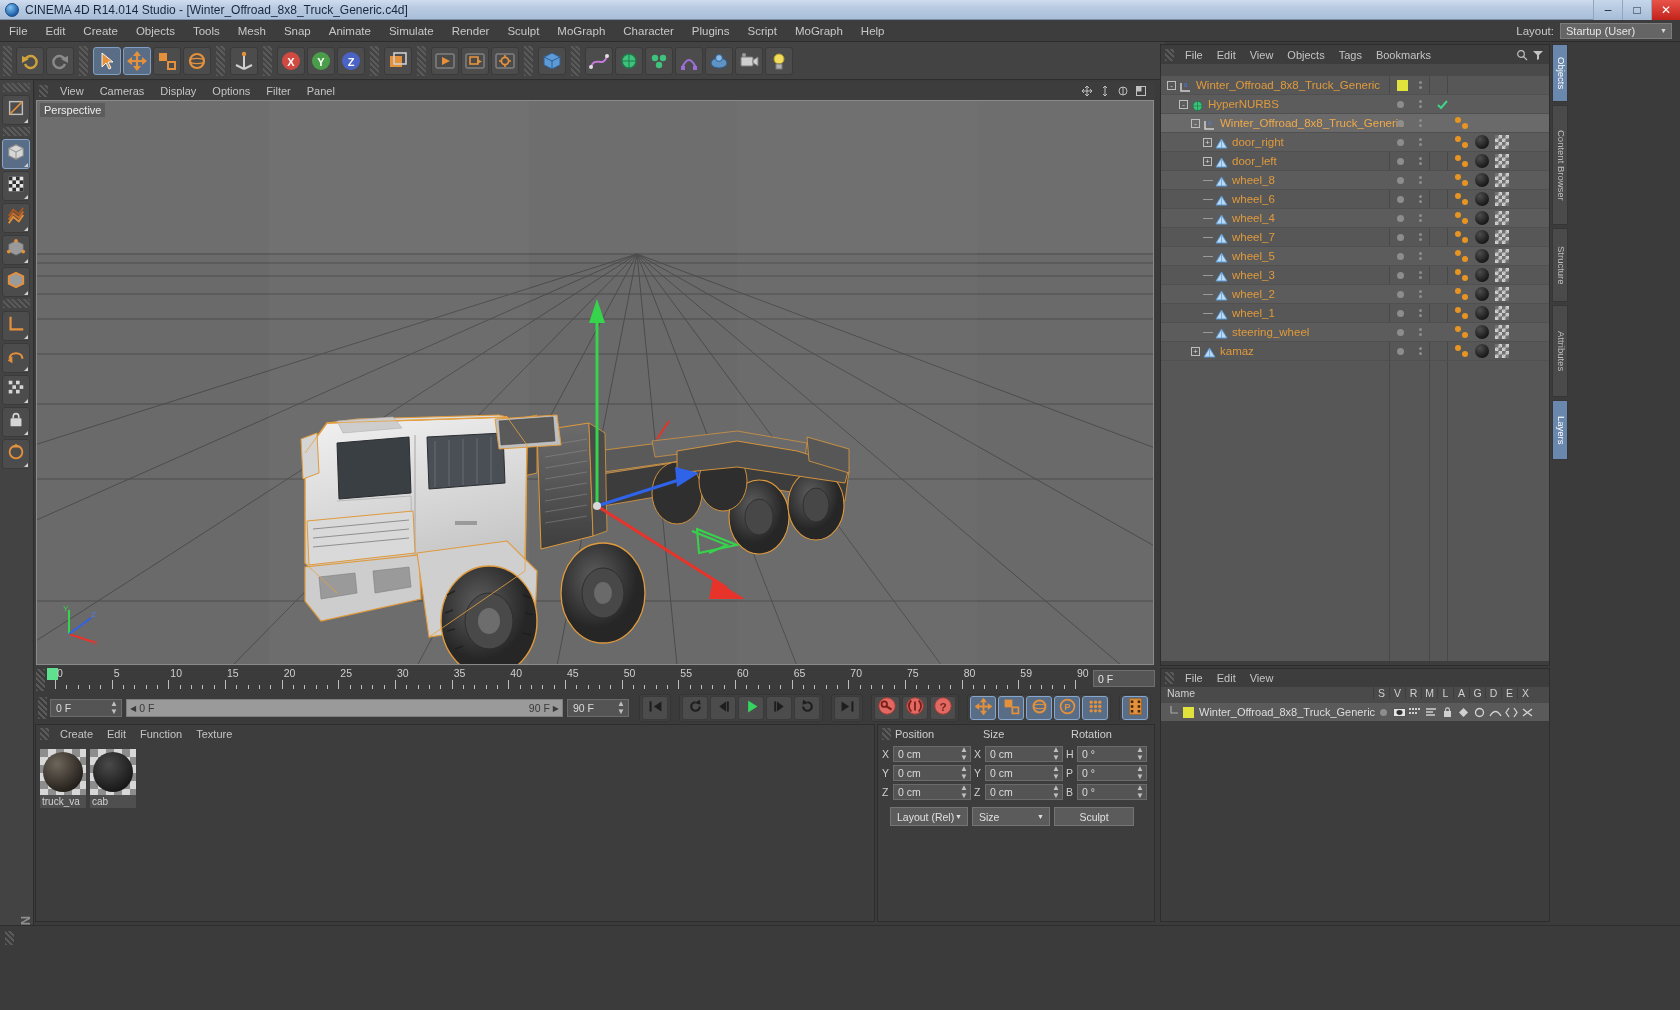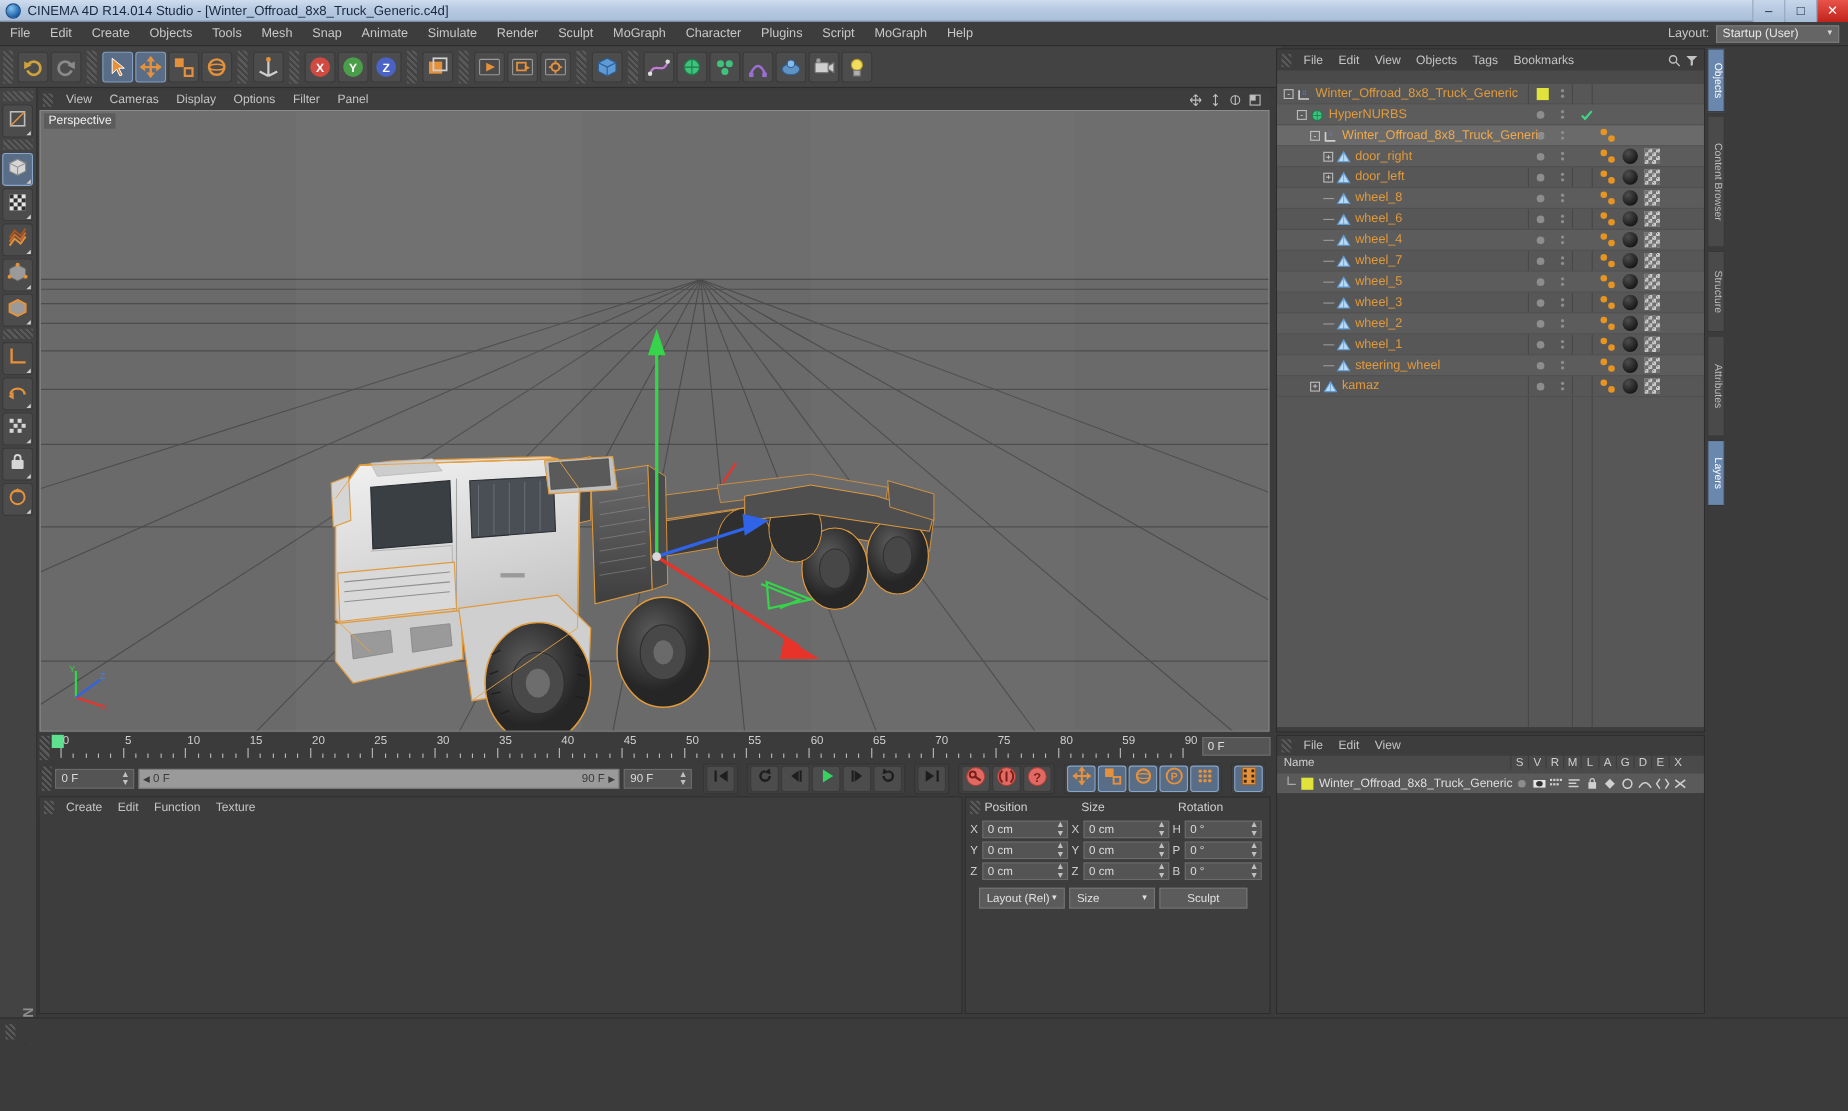--- a/index.html
+++ b/index.html
@@ -1490,20 +1490,34 @@
 <div class="matmgr">
   <div class="mm-bar">
     <div class="grip"></div>
     <div id="mm-menus" style="display:flex;">
         <div class="mm-menu">Create</div>
         <div class="mm-menu">Edit</div>
         <div class="mm-menu">Function</div>
         <div class="mm-menu">Texture</div>
       </div>
   </div>
+  <div class="mm-body" id="mm-body">
+      <div class="matcell">
+        <div class="matsphere-wrap">
+          <div class="matsphere" style="background: radial-gradient(circle at 35% 30%, rgb(110, 102, 92), rgb(32, 28, 23) 78%);"></div>
+        </div>
+        <div class="matlabel">truck_va</div>
+      </div>
+      <div class="matcell">
+        <div class="matsphere-wrap">
+          <div class="matsphere" style="background: radial-gradient(circle at 40% 32%, rgb(74, 74, 74), rgb(20, 20, 20) 80%);"></div>
+        </div>
+        <div class="matlabel">cab</div>
+      </div>
+    </div>
 </div>
 
 <div class="coord">
   <div class="co-head">
     <div class="grip"></div>
     <div class="co-h" style="width:88px;">Position</div>
     <div class="co-h" style="width:88px;">Size</div>
     <div class="co-h">Rotation</div>
   </div>
   <div class="co-rows" id="co-rows">

